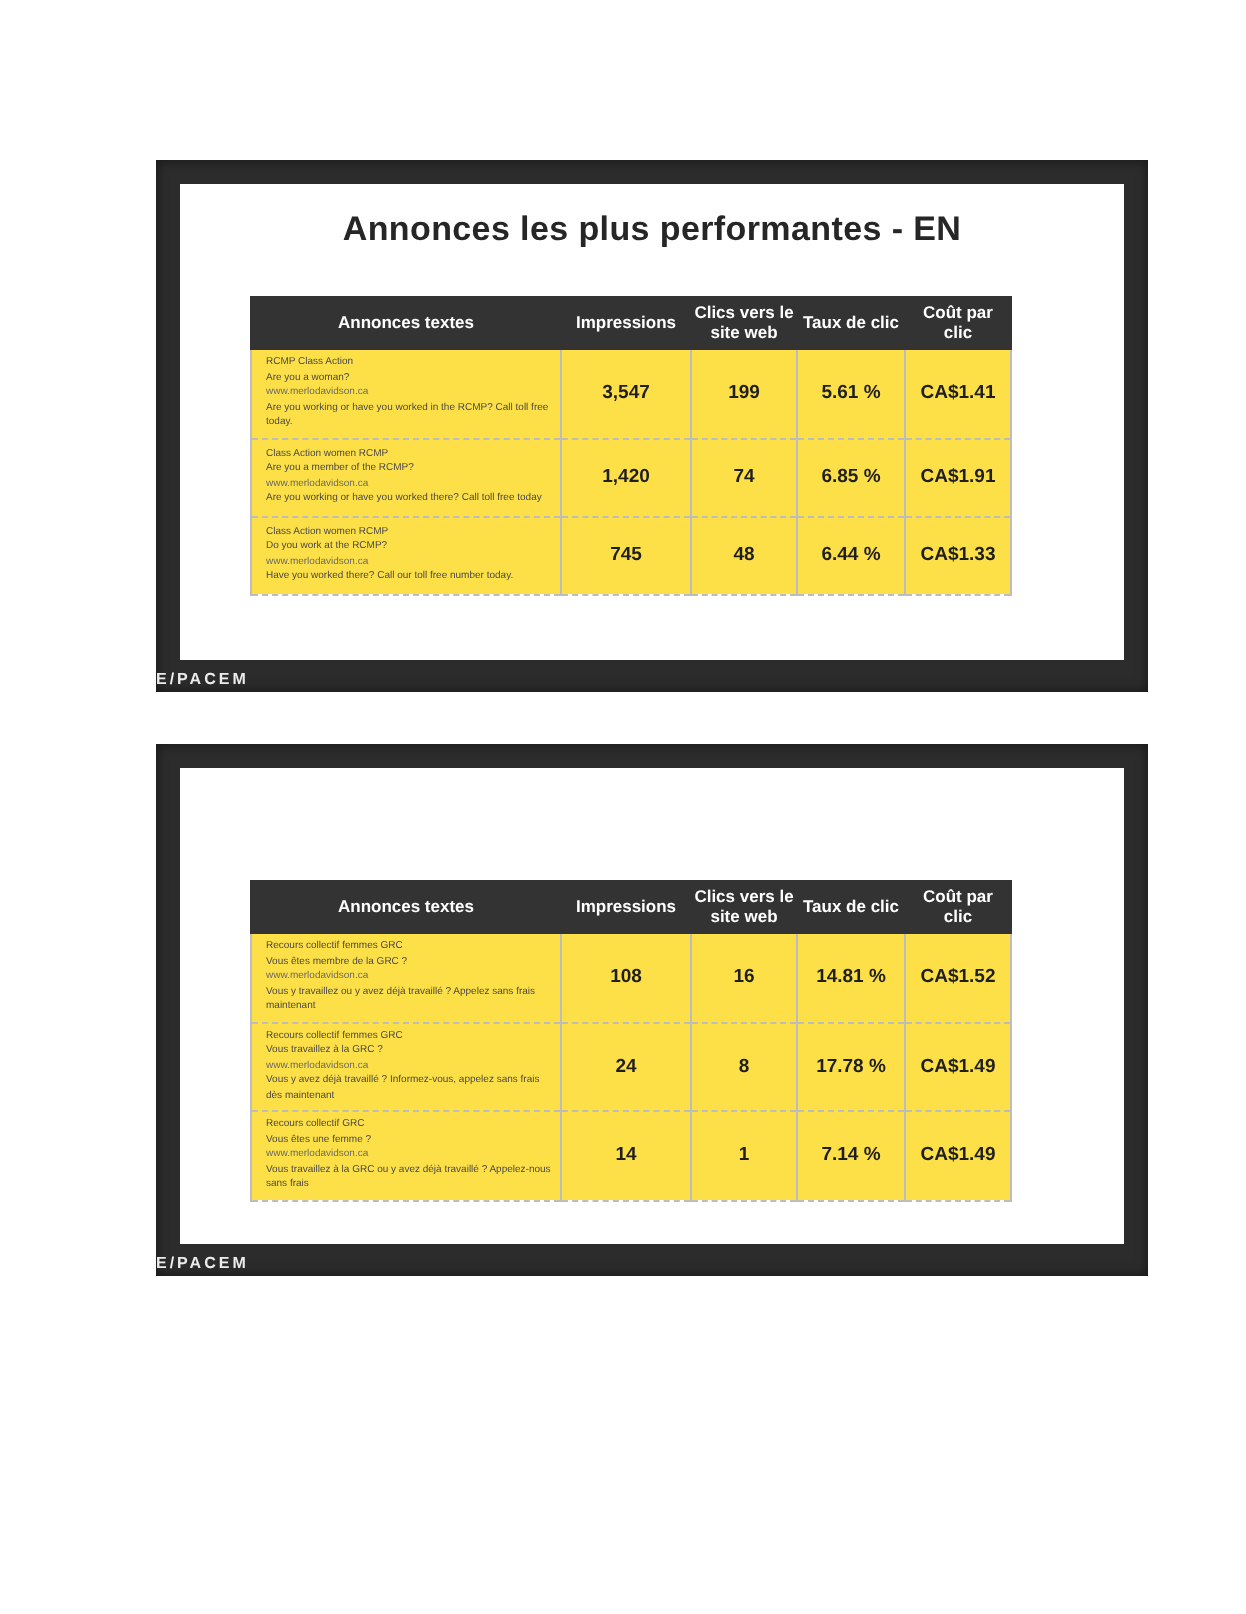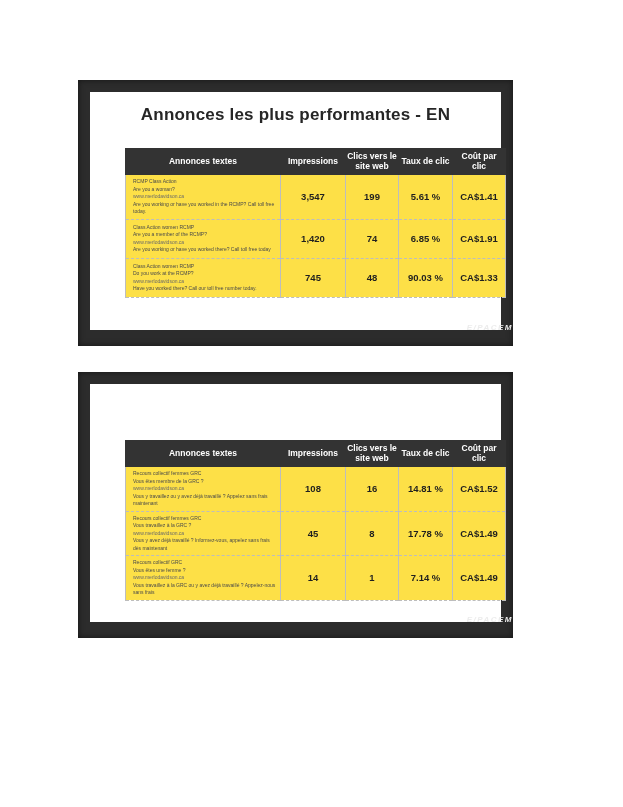--- a/index.html
+++ b/index.html
@@ -1,36 +1,36 @@
 <!DOCTYPE html>
 <html><head>
 <meta charset="utf-8">
 <style>
   * { margin:0; padding:0; box-sizing:border-box; }
   html,body { width:623px; height:807px; background:#ffffff;
     font-family:"Liberation Sans", sans-serif; }
   .page { position:relative; width:623px; height:807px; background:#ffffff; overflow:hidden; }
 
   .slide-frame {
-    position:absolute; left:78px; width:435px; height:266px;
+    position:absolute; left:78px; width:496px; height:266px;
     background:#2c2c2c;
     box-shadow: inset 0 0 6px rgba(0,0,0,0.55);
   }
   .slide-frame.first { top:80px; }
   .slide-frame.second { top:372px; }
 
   .slide-inner {
     position:absolute; left:12px; top:12px; right:12px; bottom:16px;
     background:#ffffff;
   }
 
   .slide-logo {
-    position:absolute; left:0; bottom:14px; width:100%;
-    text-align:right; color:#ececec; font-size:8px; font-weight:bold;
-    letter-spacing:1.5px; font-style:italic;
+    position:absolute; left:0; bottom:2px; width:100%;
+    text-align:left; color:#ececec; font-size:8px; font-weight:bold;
+    letter-spacing:1.5px; 
   }
 
   .slide-title {
     margin-top:13px; text-align:center;
     font-size:17px; font-weight:bold; color:#262626; letter-spacing:0.2px;
   }
 
   .ads-table {
     position:absolute; left:35px; top:56px; width:380px;
     border-collapse:collapse; table-layout:fixed;
@@ -115,21 +115,21 @@
           </tr>
           <tr>
             <td class="td-ads">
               <div class="ad-line">Class Action women RCMP</div>
               <div class="ad-line">Do you work at the RCMP?</div>
               <div class="ad-line url">www.merlodavidson.ca</div>
               <div class="ad-line">Have you worked there? Call our toll free number today.</div>
             </td>
             <td class="td-num">745</td>
             <td class="td-num">48</td>
-            <td class="td-num">90.03 %</td>
+            <td class="td-num">6.44 %</td>
             <td class="td-num">CA$1.33</td>
           </tr>
         </tbody>
       </table>
     </div>
     <div class="slide-logo">E/PACEM</div>
   </div>
 
   <div class="slide-frame second">
     <div class="slide-inner">
@@ -164,21 +164,21 @@
             <td class="td-num">14.81 %</td>
             <td class="td-num">CA$1.52</td>
           </tr>
           <tr>
             <td class="td-ads">
               <div class="ad-line">Recours collectif femmes GRC</div>
               <div class="ad-line">Vous travaillez à la GRC ?</div>
               <div class="ad-line url">www.merlodavidson.ca</div>
               <div class="ad-line">Vous y avez déjà travaillé ? Informez-vous, appelez sans frais dès maintenant</div>
             </td>
-            <td class="td-num">45</td>
+            <td class="td-num">24</td>
             <td class="td-num">8</td>
             <td class="td-num">17.78 %</td>
             <td class="td-num">CA$1.49</td>
           </tr>
           <tr>
             <td class="td-ads">
               <div class="ad-line">Recours collectif GRC</div>
               <div class="ad-line">Vous êtes une femme ?</div>
               <div class="ad-line url">www.merlodavidson.ca</div>
               <div class="ad-line">Vous travaillez à la GRC ou y avez déjà travaillé ? Appelez-nous sans frais</div>

